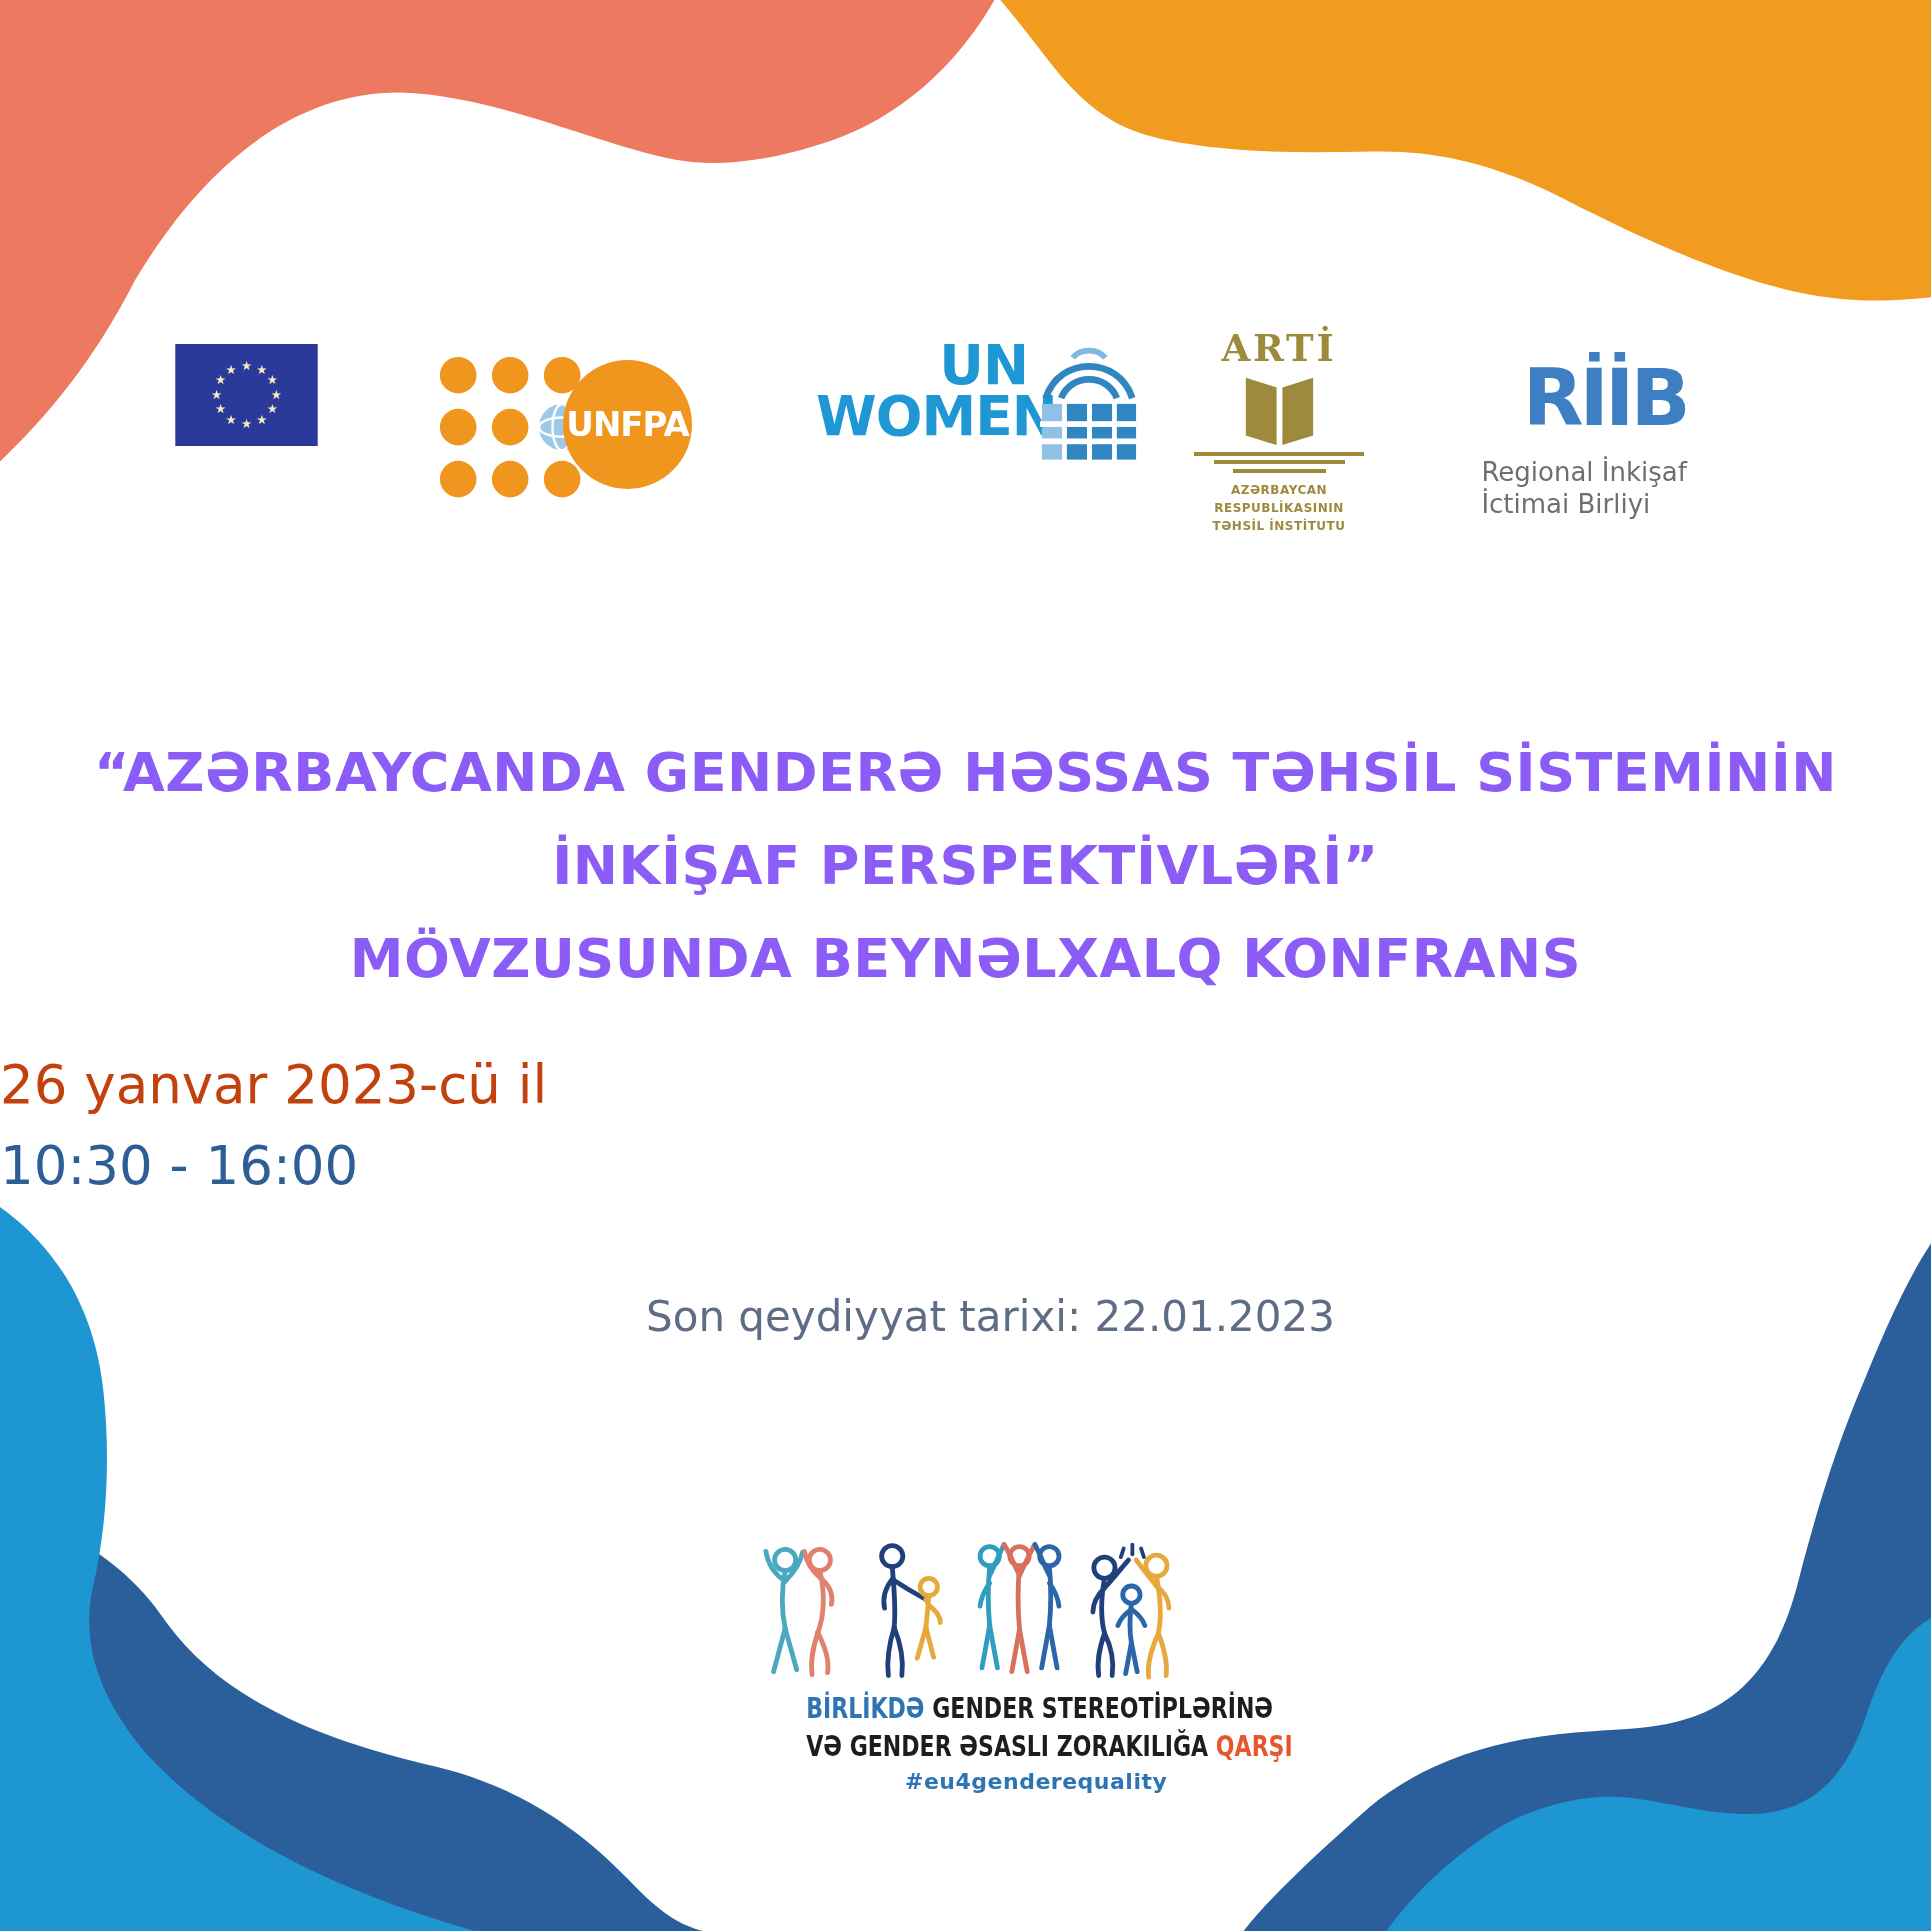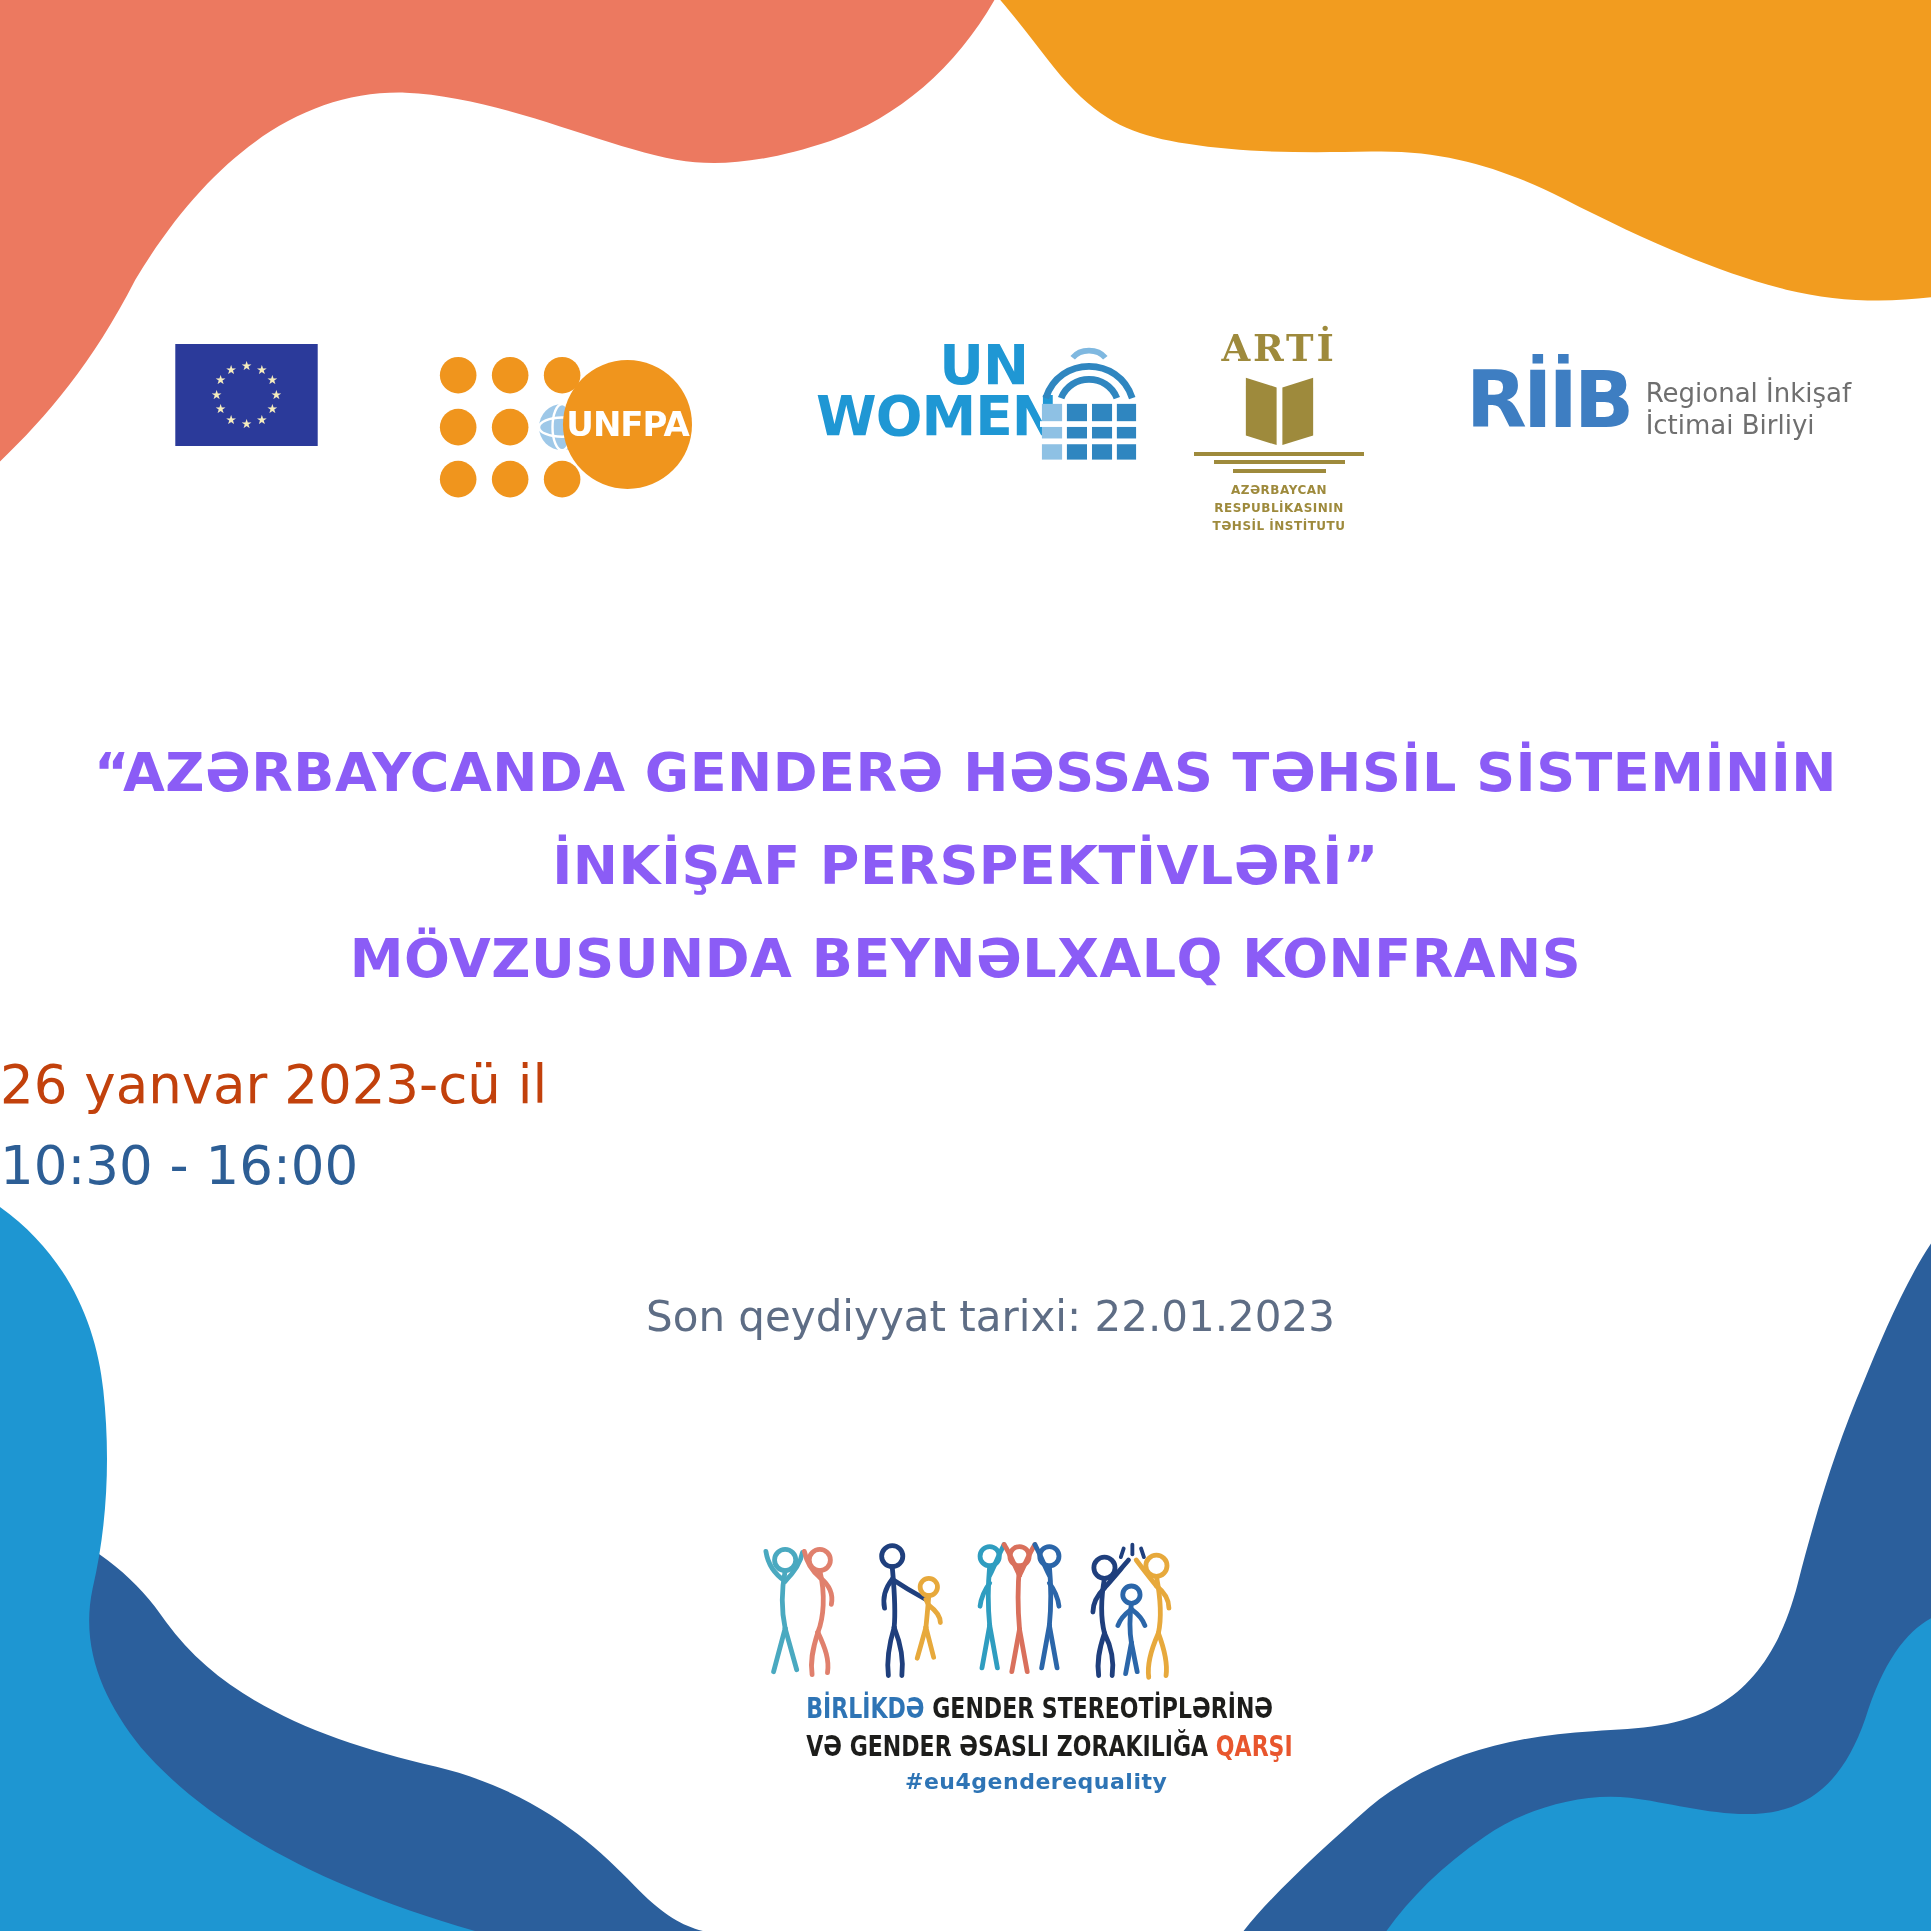--- a/index.html
+++ b/index.html
@@ -27,21 +27,21 @@
   .uw-text{position:absolute;left:0;top:0;width:212px;text-align:right;color:#1f97d4;
            font-weight:bold;line-height:0.93;font-size:55px;letter-spacing:-1px;}
   .uw-emblem{position:absolute;left:224px;top:0;}
 
   .logo-arti{left:1190px;top:326px;width:178px;text-align:center;color:#9e8a3c;}
   .arti-acronym{font-family:"DejaVu Serif",serif;font-weight:bold;font-size:37px;letter-spacing:2.9px;}
   .arti-book{display:block;margin:1.9px auto 0;}
   .arti-line{height:3.9px;background:#9e8a3c;margin:4.8px auto 0;}
   .arti-caption{margin-top:7.7px;font-size:12px;font-weight:bold;line-height:1.5;letter-spacing:0.5px;}
 
-  .logo-riib{left:1466px;top:359px;display:flex;align-items:center;}
+  .logo-riib{left:1466px;top:359px;display:flex;align-items:flex-end;flex-direction:column;}
   .riib-acronym{font-size:79px;font-weight:bold;color:#3e7ec2;letter-spacing:-3.9px;line-height:1;}
   .riib-tagline{margin-left:15.4px;margin-top:19.3px;font-size:26px;color:#6f6f6f;line-height:1.22;}
 
   
   .title{left:0;top:726px;width:1931px;text-align:center;color:#8b5cf6;
          font-weight:bold;font-size:54px;line-height:93px;letter-spacing:0.5px;}
   .date-line{left:0;top:1054px;width:1931px;text-align:left;color:#c2410c;font-size:53px;}
   .time-line{left:0;top:1135px;width:1931px;text-align:left;color:#2d5e95;font-size:53px;}
   .deadline-line{left:0;top:1292px;width:1931px;text-align:center;color:#5e6d85;font-size:42px;margin-left:25px;}
 

